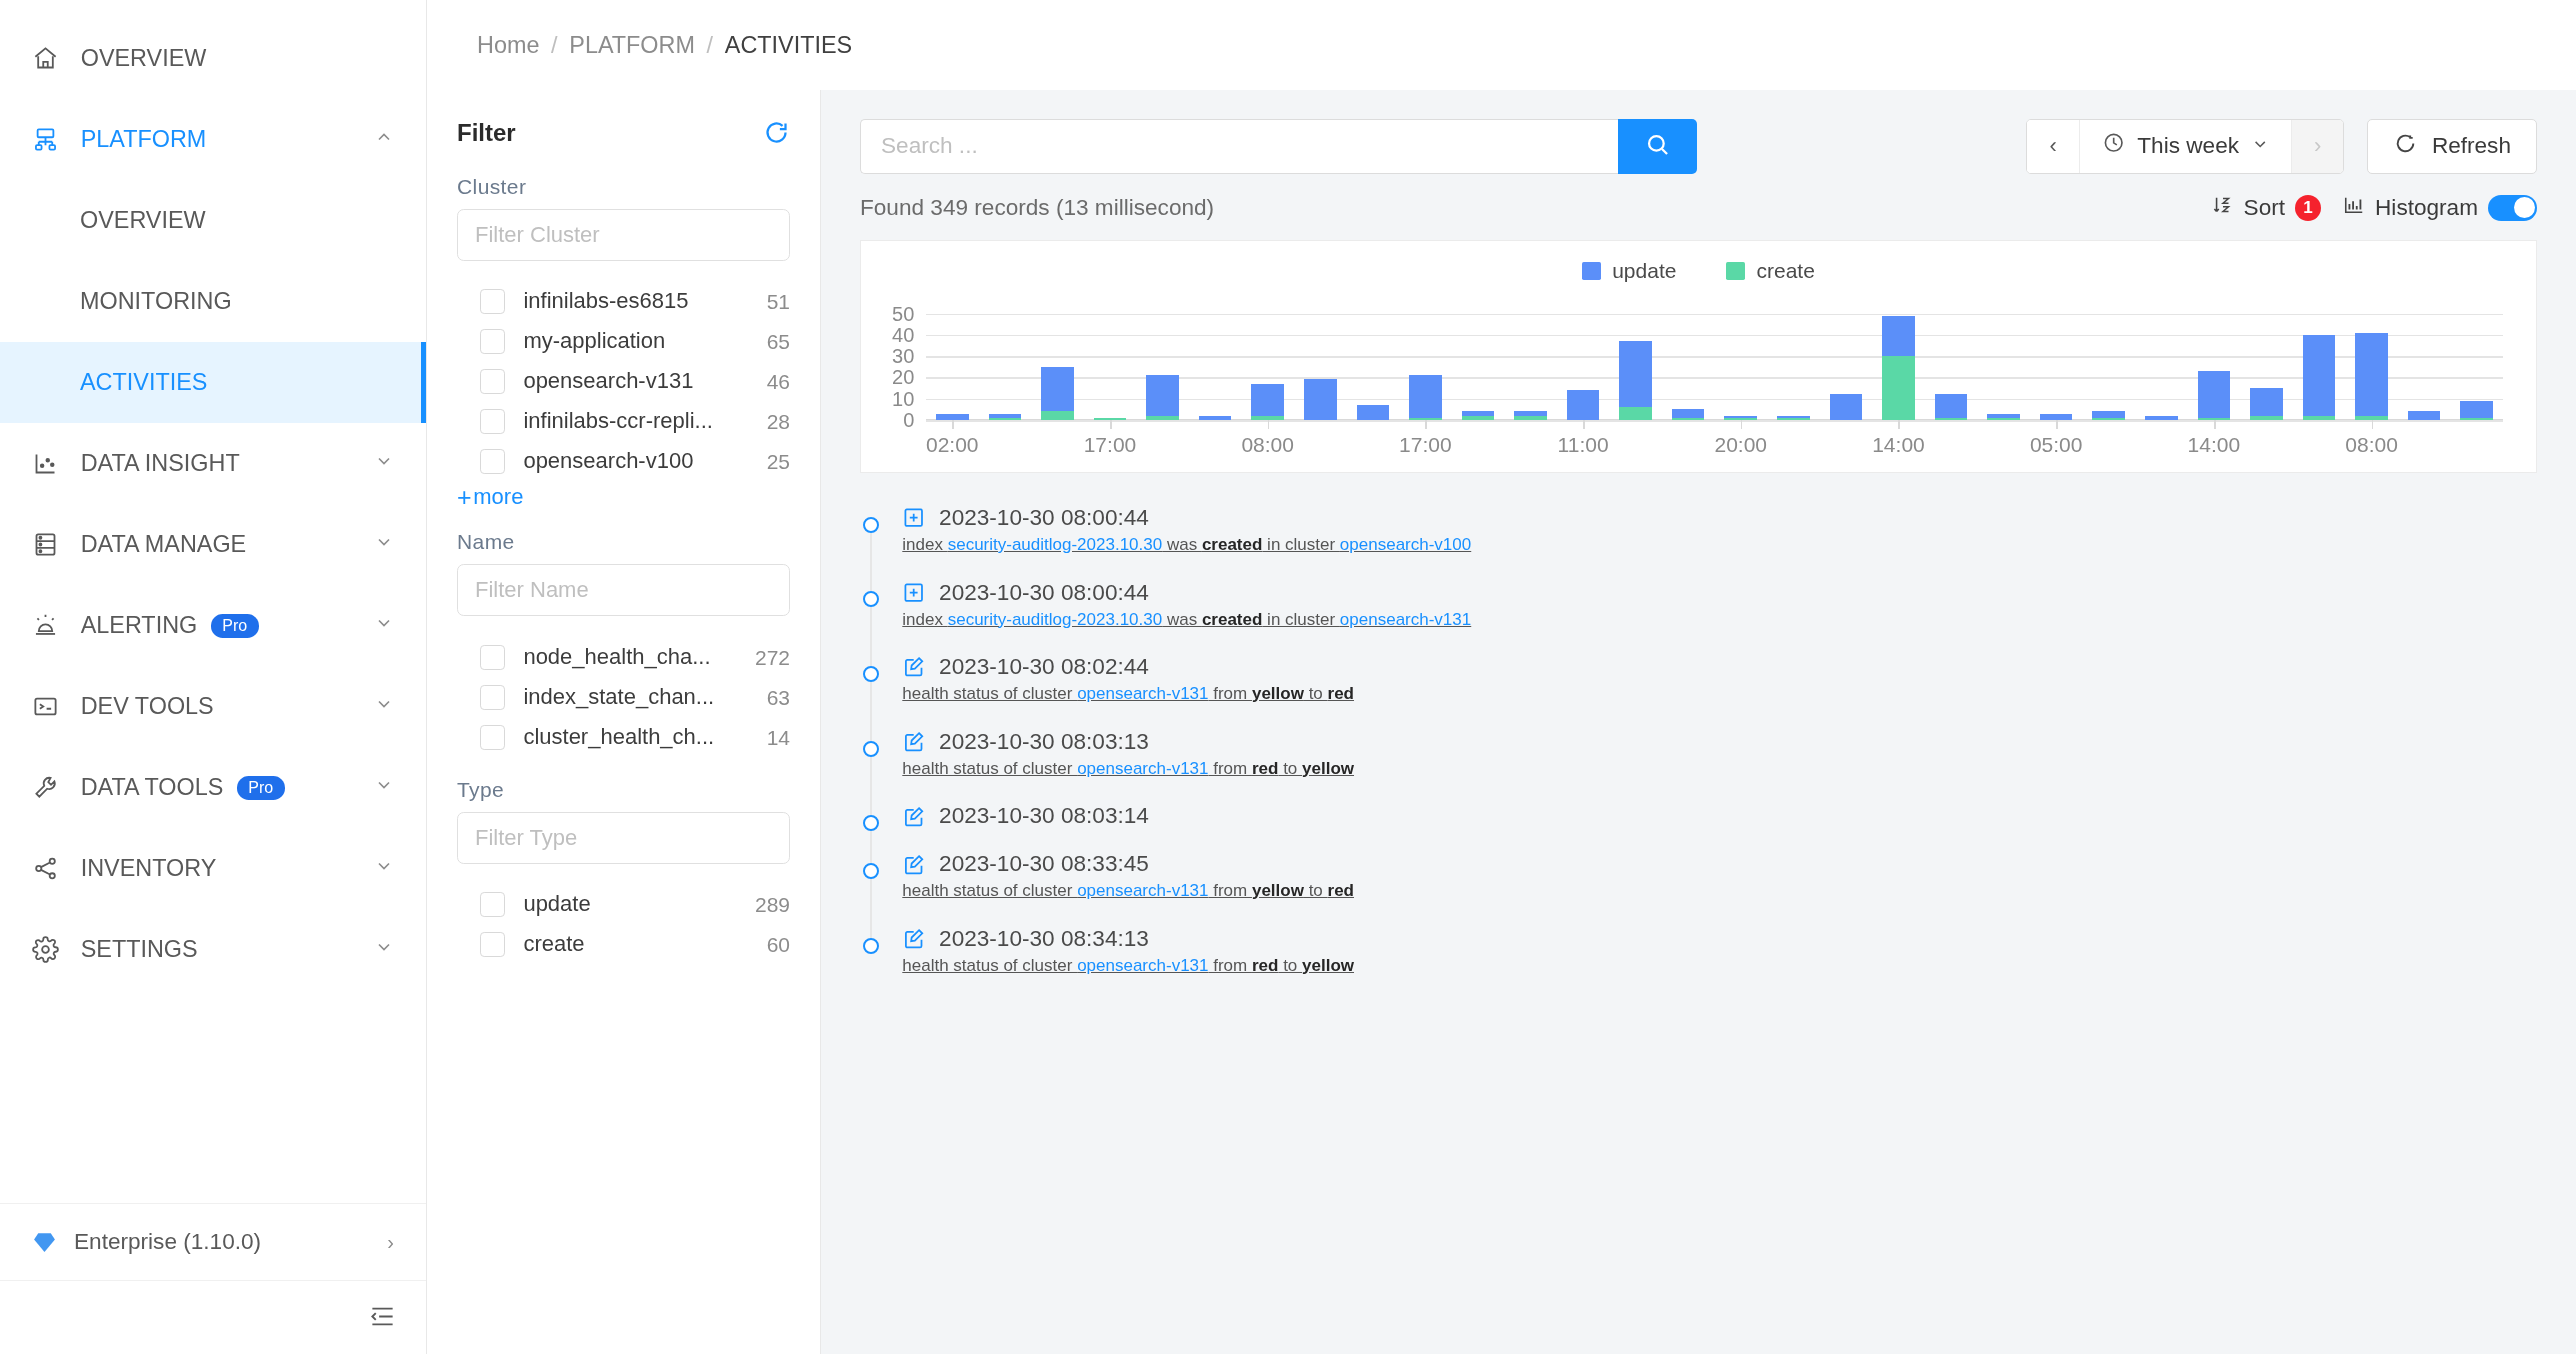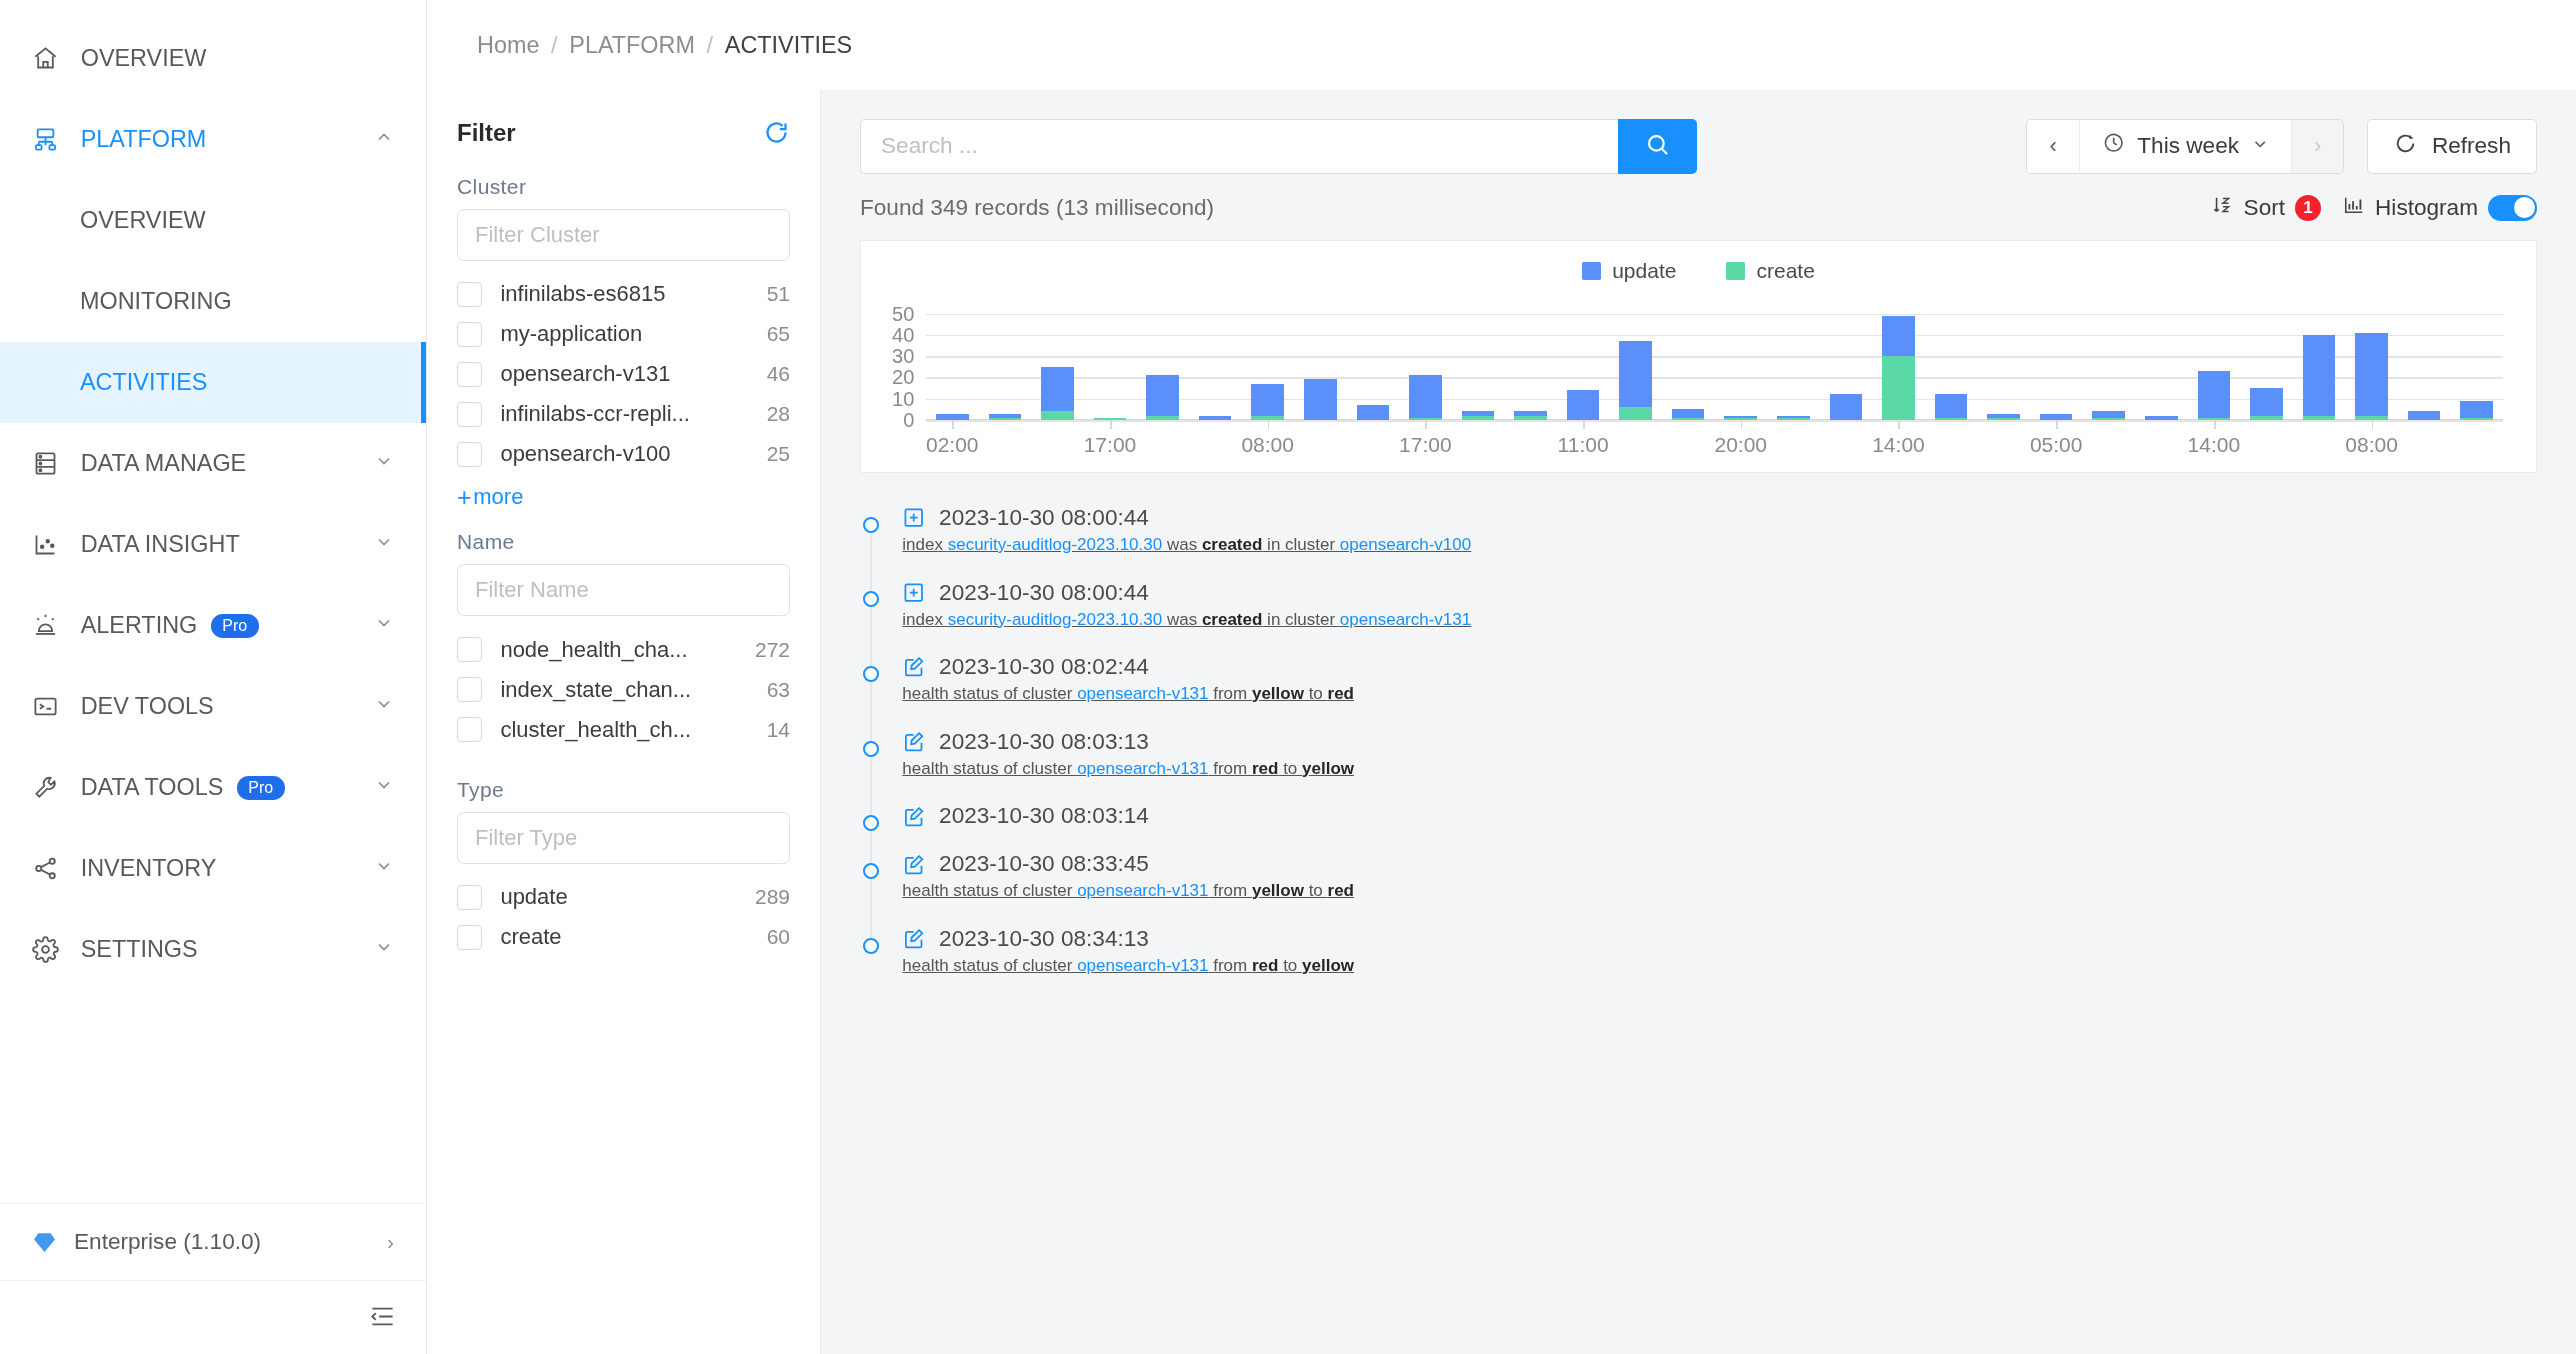--- a/index.html
+++ b/index.html
@@ -118,21 +118,21 @@
   .facet { margin-bottom: 10px; }
   .facet-label { font-size: 21px; color: #6b7a8d; margin-bottom: 10px; letter-spacing: 0.4px; }
   .facet-input {
     width: 100%; height: 52px; border: 1.7px solid #e0e0e0; border-radius: 6.7px;
     padding: 0 17px; font-size: 22px; color: #333; outline: none;
     font-family: "Liberation Sans", sans-serif; background:#fff;
   }
   .facet-input::placeholder { color: #bfbfbf; }
   .facet-list { margin-top: 13.4px; }
   .facet-row {
-    display: flex; align-items: center; height: 40px; cursor: pointer;
+    display: flex; align-items: flex-end; height: 40px; cursor: pointer; margin-left: 23px;
   }
   .cbx {
     width: 25px; height: 25px; border: 1.7px solid #d9d9d9; border-radius: 4.2px;
     flex: none; background: #fff;
   }
   .facet-name {
     margin-left: 18.4px; font-size: 22px; color: #3c3c3c;
     overflow: hidden; text-overflow: ellipsis; white-space: nowrap;
   }
   .facet-count { margin-left: auto; font-size: 21px; color: #8c8c8c; padding-left: 13.4px; }
@@ -274,45 +274,45 @@
       <div class="nav-sub">
         <span>MONITORING</span>
       </div>
       <div class="nav-sub selected">
         <span>ACTIVITIES</span>
       </div>
 
       <div class="nav-item">
         <span class="ico">
           <svg width="27" height="27" viewBox="0 0 24 24" fill="none" stroke="#595959" stroke-width="1.6">
+              <path d="M4 4v16h16"></path>
+              <circle cx="9" cy="14" r="1.2" fill="#595959"></circle>
+              <circle cx="14" cy="9" r="1.2" fill="#595959"></circle>
+              <circle cx="18" cy="13" r="1.2" fill="#595959"></circle>
+            </svg>
+        </span>
+        <span class="lbl">DATA INSIGHT</span>
+        <span class="chev">
+          <svg width="20" height="20" viewBox="0 0 24 24" fill="none" stroke="#8c8c8c" stroke-width="2">
+              <path d="M6 9l6 6 6-6"></path>
+            </svg>
+        </span>
+      </div>
+
+      <div class="nav-item">
+        <span class="ico">
+          <svg width="27" height="27" viewBox="0 0 24 24" fill="none" stroke="#595959" stroke-width="1.6">
               <rect x="4" y="3" width="16" height="18" rx="1.5"></rect>
               <path d="M4 9h16M4 15h16"></path>
               <circle cx="7.5" cy="6" r=".9" fill="#595959"></circle>
               <circle cx="7.5" cy="12" r=".9" fill="#595959"></circle>
               <circle cx="7.5" cy="18" r=".9" fill="#595959"></circle>
             </svg>
         </span>
         <span class="lbl">DATA MANAGE</span>
-        <span class="chev">
-          <svg width="20" height="20" viewBox="0 0 24 24" fill="none" stroke="#8c8c8c" stroke-width="2">
-              <path d="M6 9l6 6 6-6"></path>
-            </svg>
-        </span>
-      </div>
-
-      <div class="nav-item">
-        <span class="ico">
-          <svg width="27" height="27" viewBox="0 0 24 24" fill="none" stroke="#595959" stroke-width="1.6">
-              <path d="M4 4v16h16"></path>
-              <circle cx="9" cy="14" r="1.2" fill="#595959"></circle>
-              <circle cx="14" cy="9" r="1.2" fill="#595959"></circle>
-              <circle cx="18" cy="13" r="1.2" fill="#595959"></circle>
-            </svg>
-        </span>
-        <span class="lbl">DATA INSIGHT</span>
         <span class="chev">
           <svg width="20" height="20" viewBox="0 0 24 24" fill="none" stroke="#8c8c8c" stroke-width="2">
               <path d="M6 9l6 6 6-6"></path>
             </svg>
         </span>
       </div>
 
       <div class="nav-item">
         <span class="ico">
           <svg width="27" height="27" viewBox="0 0 24 24" fill="none" stroke="#595959" stroke-width="1.6">

